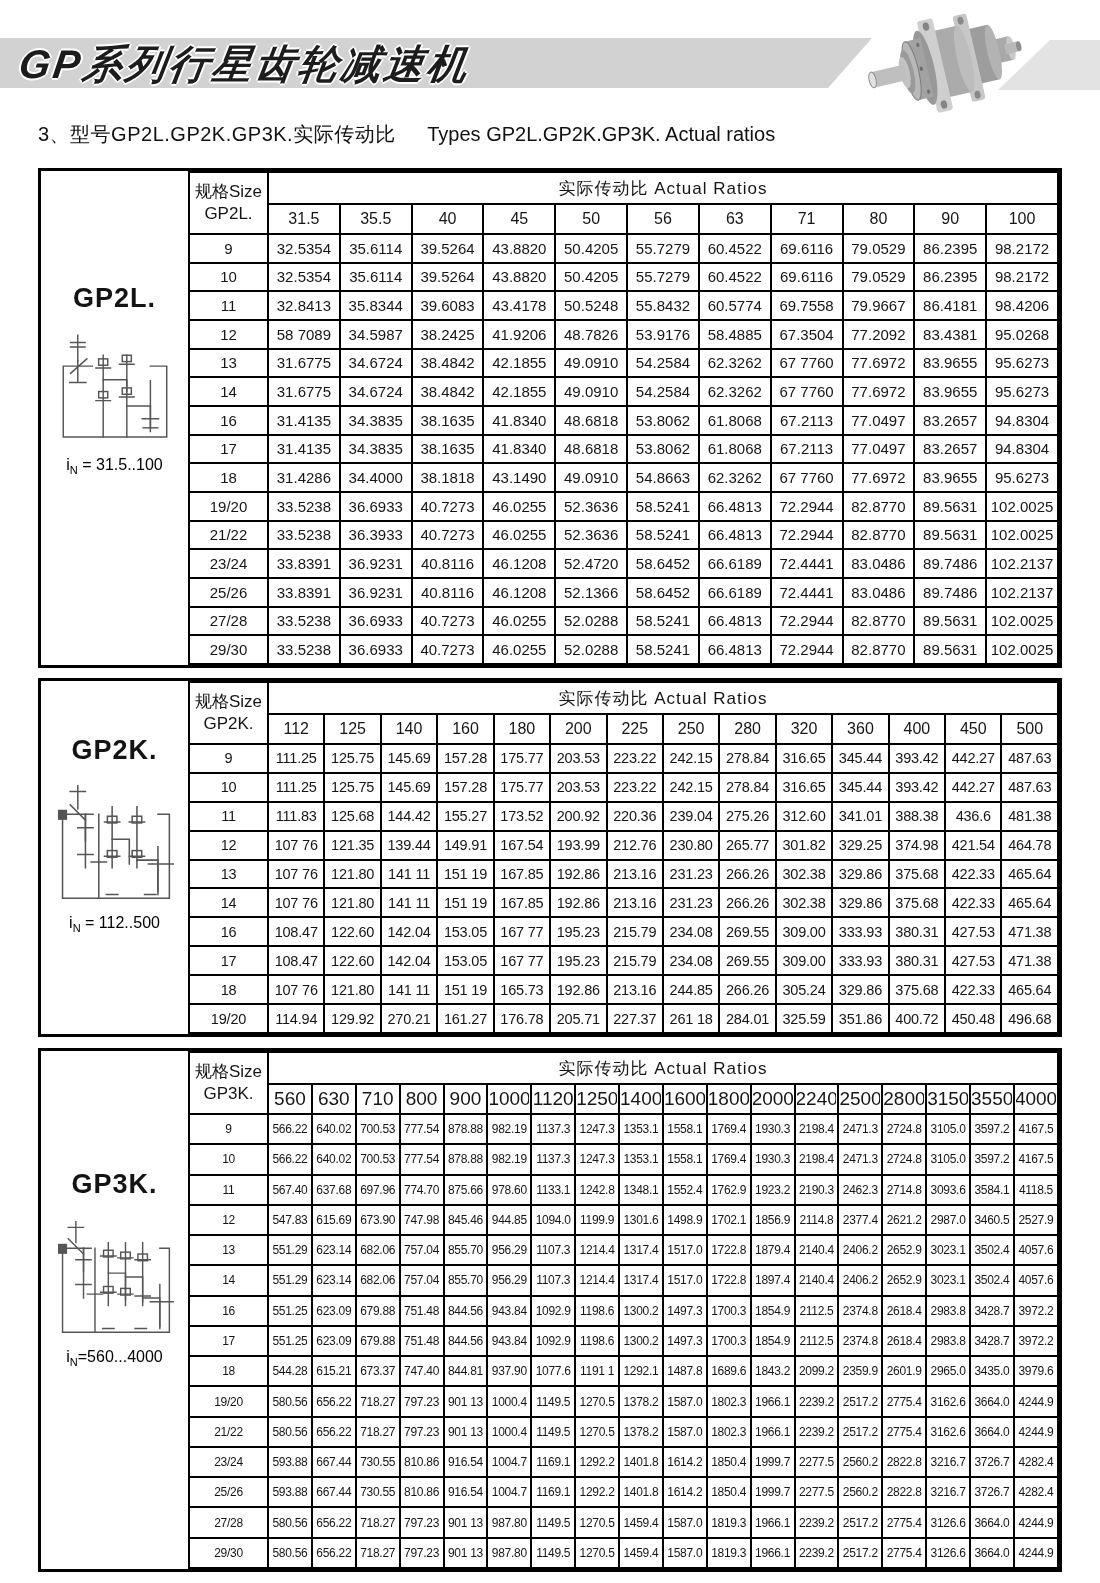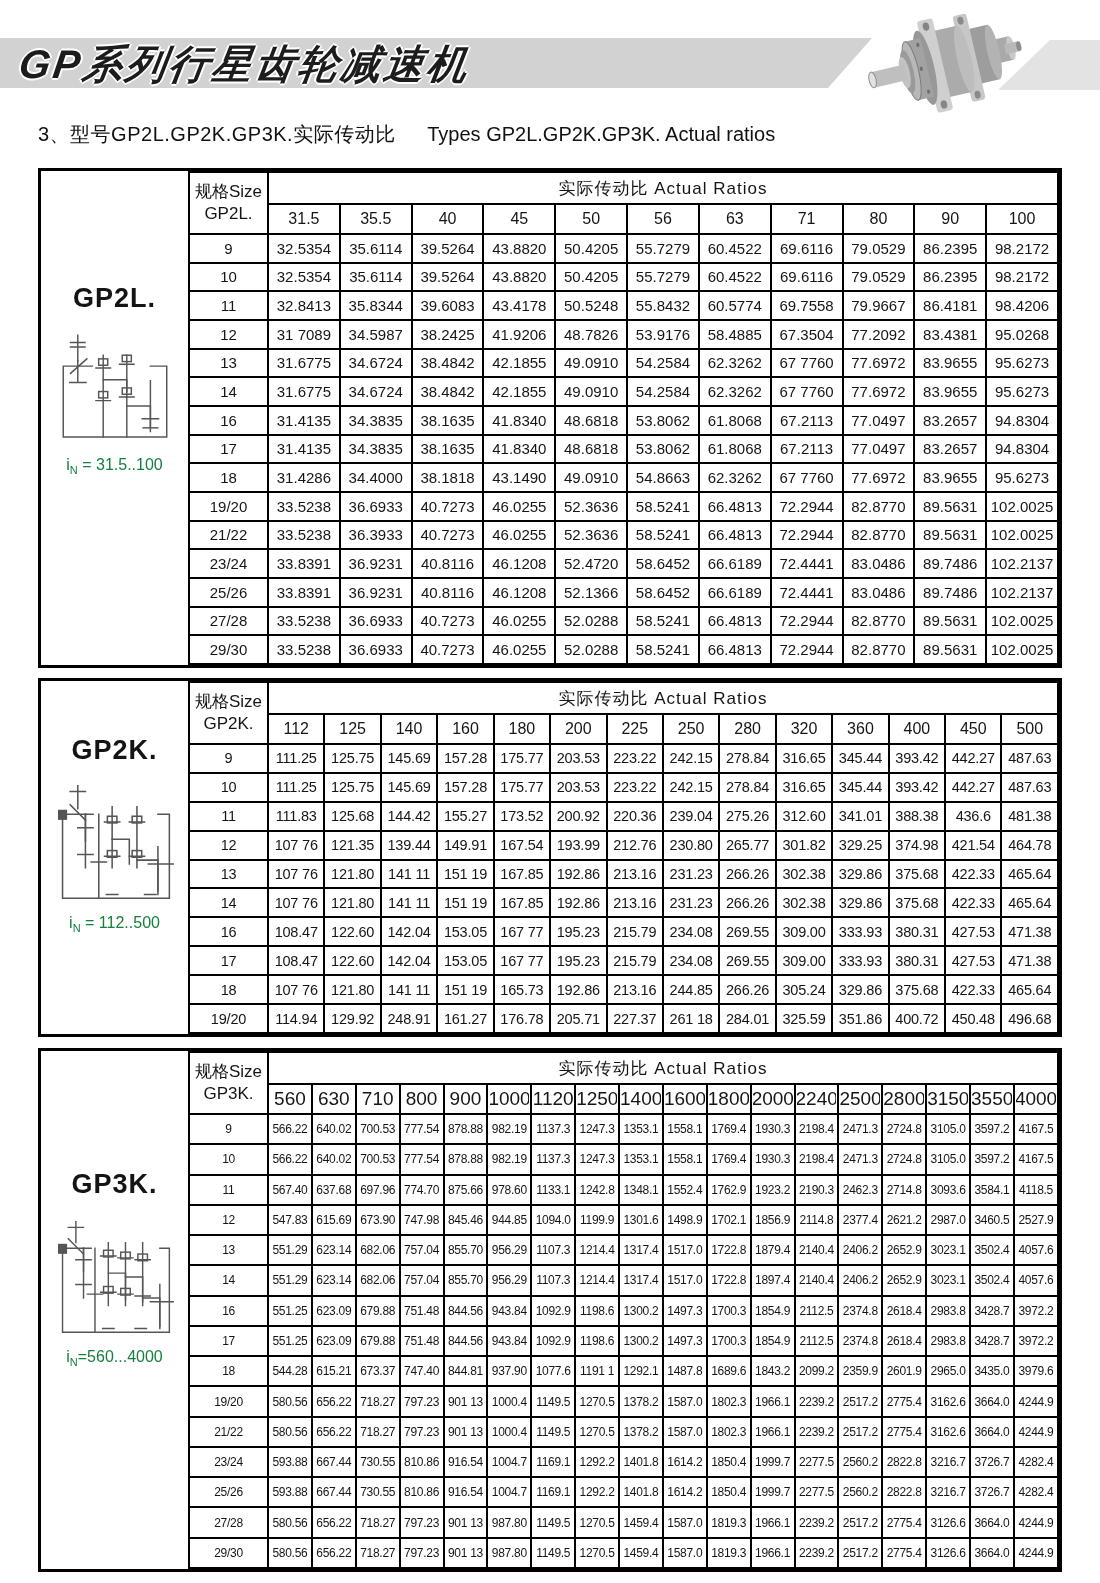--- a/index.html
+++ b/index.html
@@ -44,21 +44,21 @@
   .block2{top:1048px;height:524px;}
   .side-panel{
     width:147px;flex:0 0 147px;display:flex;flex-direction:column;
     align-items:center;box-sizing:border-box;
   }
   .block0 .side-panel{padding-top:112px;}
   .block1 .side-panel{padding-top:54px;}
   .block2 .side-panel{padding-top:118px;}
   .model-label{font-size:27px;font-weight:700;color:#141414;letter-spacing:1px;}
   .schematic{margin-top:14px;}
-  .range-label{font-size:16px;margin-top:10px;white-space:nowrap;color:#15803d;}
+  .range-label{font-size:16px;margin-top:10px;white-space:nowrap;color:#000000;}
   .range-label sub{font-size:11px;}
   
   table.ratios{
     border-collapse:collapse;table-layout:fixed;flex:1 1 auto;
     width:874px;box-sizing:border-box;
   }
   .block0 table.ratios{height:494px;}
   .block1 table.ratios{height:353px;}
   .block2 table.ratios{height:518px;}
   table.ratios th,table.ratios td{
@@ -208,21 +208,21 @@
           <td>50.5248</td>
           <td>55.8432</td>
           <td>60.5774</td>
           <td>69.7558</td>
           <td>79.9667</td>
           <td>86.4181</td>
           <td>98.4206</td>
         </tr>
         <tr>
           <td>12</td>
-          <td>31 7089</td>
+          <td>58 7089</td>
           <td>34.5987</td>
           <td>38.2425</td>
           <td>41.9206</td>
           <td>48.7826</td>
           <td>53.9176</td>
           <td>58.4885</td>
           <td>67.3504</td>
           <td>77.2092</td>
           <td>83.4381</td>
           <td>95.0268</td>
@@ -588,21 +588,21 @@
           <td>305.24</td>
           <td>329.86</td>
           <td>375.68</td>
           <td>422.33</td>
           <td>465.64</td>
         </tr>
         <tr>
           <td>19/20</td>
           <td>114.94</td>
           <td>129.92</td>
-          <td>248.91</td>
+          <td>270.21</td>
           <td>161.27</td>
           <td>176.78</td>
           <td>205.71</td>
           <td>227.37</td>
           <td>261 18</td>
           <td>284.01</td>
           <td>325.59</td>
           <td>351.86</td>
           <td>400.72</td>
           <td>450.48</td>

